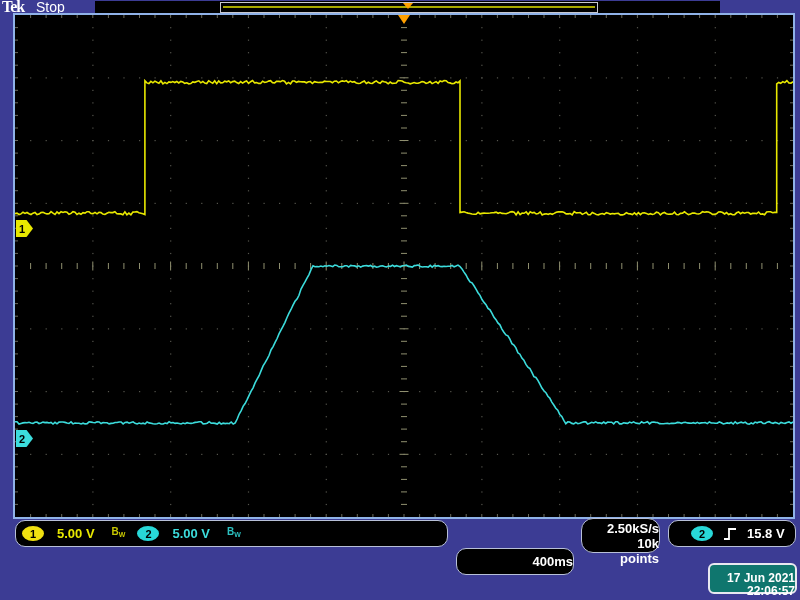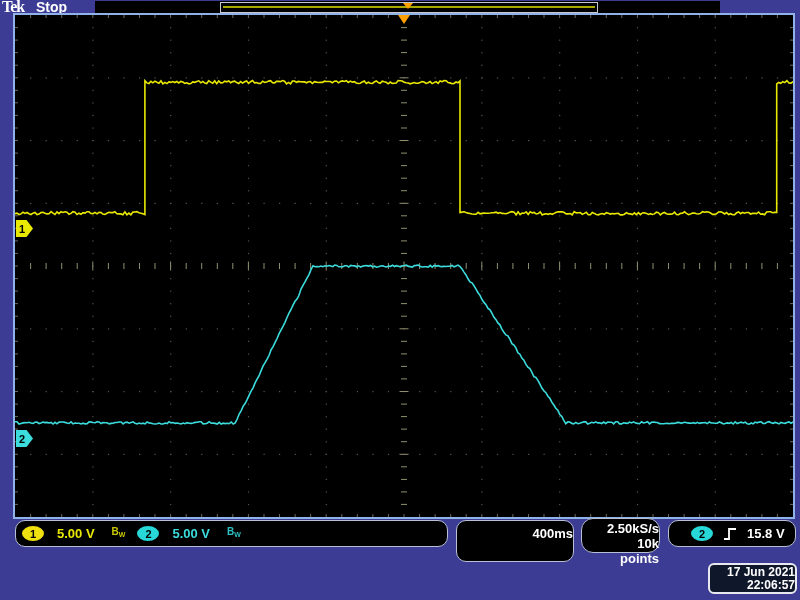--- a/index.html
+++ b/index.html
@@ -10,21 +10,21 @@
     text-align:right;
   }
   
   #tek-logo{
     position:absolute; left:2px; top:-2px; color:#ffffff;
     font-family:"Liberation Serif","DejaVu Serif",serif;
     font-size:16px; font-weight:bold; letter-spacing:-1px;
   }
   #acq-status{
     position:absolute; left:36px; top:-1px; color:#ffffff;
-    font-size:14px; font-weight:bold;
+    font-size:14px; font-weight:normal;
   }
   #record-strip{
     position:absolute; left:95px; top:1px; width:625px; height:12px;
     background:#000000;
   }
   #record-view{
     position:absolute; left:125px; top:1px; width:376px; height:9px;
     border:1px solid #c8c8d0; background:#000;
   }
   #record-line{
@@ -53,21 +53,21 @@
   #ch1-marker{top:205px; background:#e8e800;}
   #ch2-marker{top:415px; background:#3cdcdc;}
   
   .rbox{
     position:absolute; background:#000000; border:1px solid #b8c0d8;
     border-radius:10px; box-sizing:border-box; color:#fff;
     font-size:13px; font-weight:bold;
   }
   #channels-box{left:15px; top:520px; width:433px; height:27px;
     display:flex; align-items:center;}
-  #timebase-box{left:456px; top:520px; width:118px; height:42px;
+  #timebase-box{left:456px; top:548px; width:118px; height:27px;
     line-height:25px; padding-left:10px;}
   #acq-box{left:581px; top:518px; width:79px; height:35px; padding:2px 0 0 20px;
     line-height:15px; border-radius:12px;}
   #trigger-box{left:668px; top:520px; width:128px; height:27px;
     display:flex; align-items:center; padding-left:22px;}
   .ch-oval{
     width:22px; height:15px; border-radius:50%;
     display:flex; align-items:center; justify-content:center;
     color:#000; font-size:11px; font-weight:bold; flex:0 0 auto;
   }
@@ -79,23 +79,23 @@
   .bw .sub{font-size:7px; vertical-align:-2px;}
   .bw-yellow{color:#c8c800;}
   .bw-cyan{color:#2cc0c0;}
   #ch1-oval{margin-left:6px;}
   #ch2-oval{margin-left:12px;}
   #trig-slope{margin:0 0 0 10px;}
   #trig-level{margin-left:10px;}
   
   #datetime-box{
     position:absolute; left:708px; top:563px; width:89px; height:31px;
-    background:#0f172a; border:2px solid #e8e8f0; border-radius:6px;
+    background:#0f766e; border:2px solid #e8e8f0; border-radius:6px;
     box-sizing:border-box; color:#fff; font-size:12px; font-weight:bold;
-    line-height:13px; padding:1px 0 0 4px; letter-spacing:0px;
+    line-height:13px; padding:7px 0 0 4px; letter-spacing:0px;
   }
 </style>
 </head>
 <body>
 
 <div id="screen">
 
   <div id="tek-logo">Tek</div>
   <div id="acq-status">Stop</div>
   <div id="record-strip">

